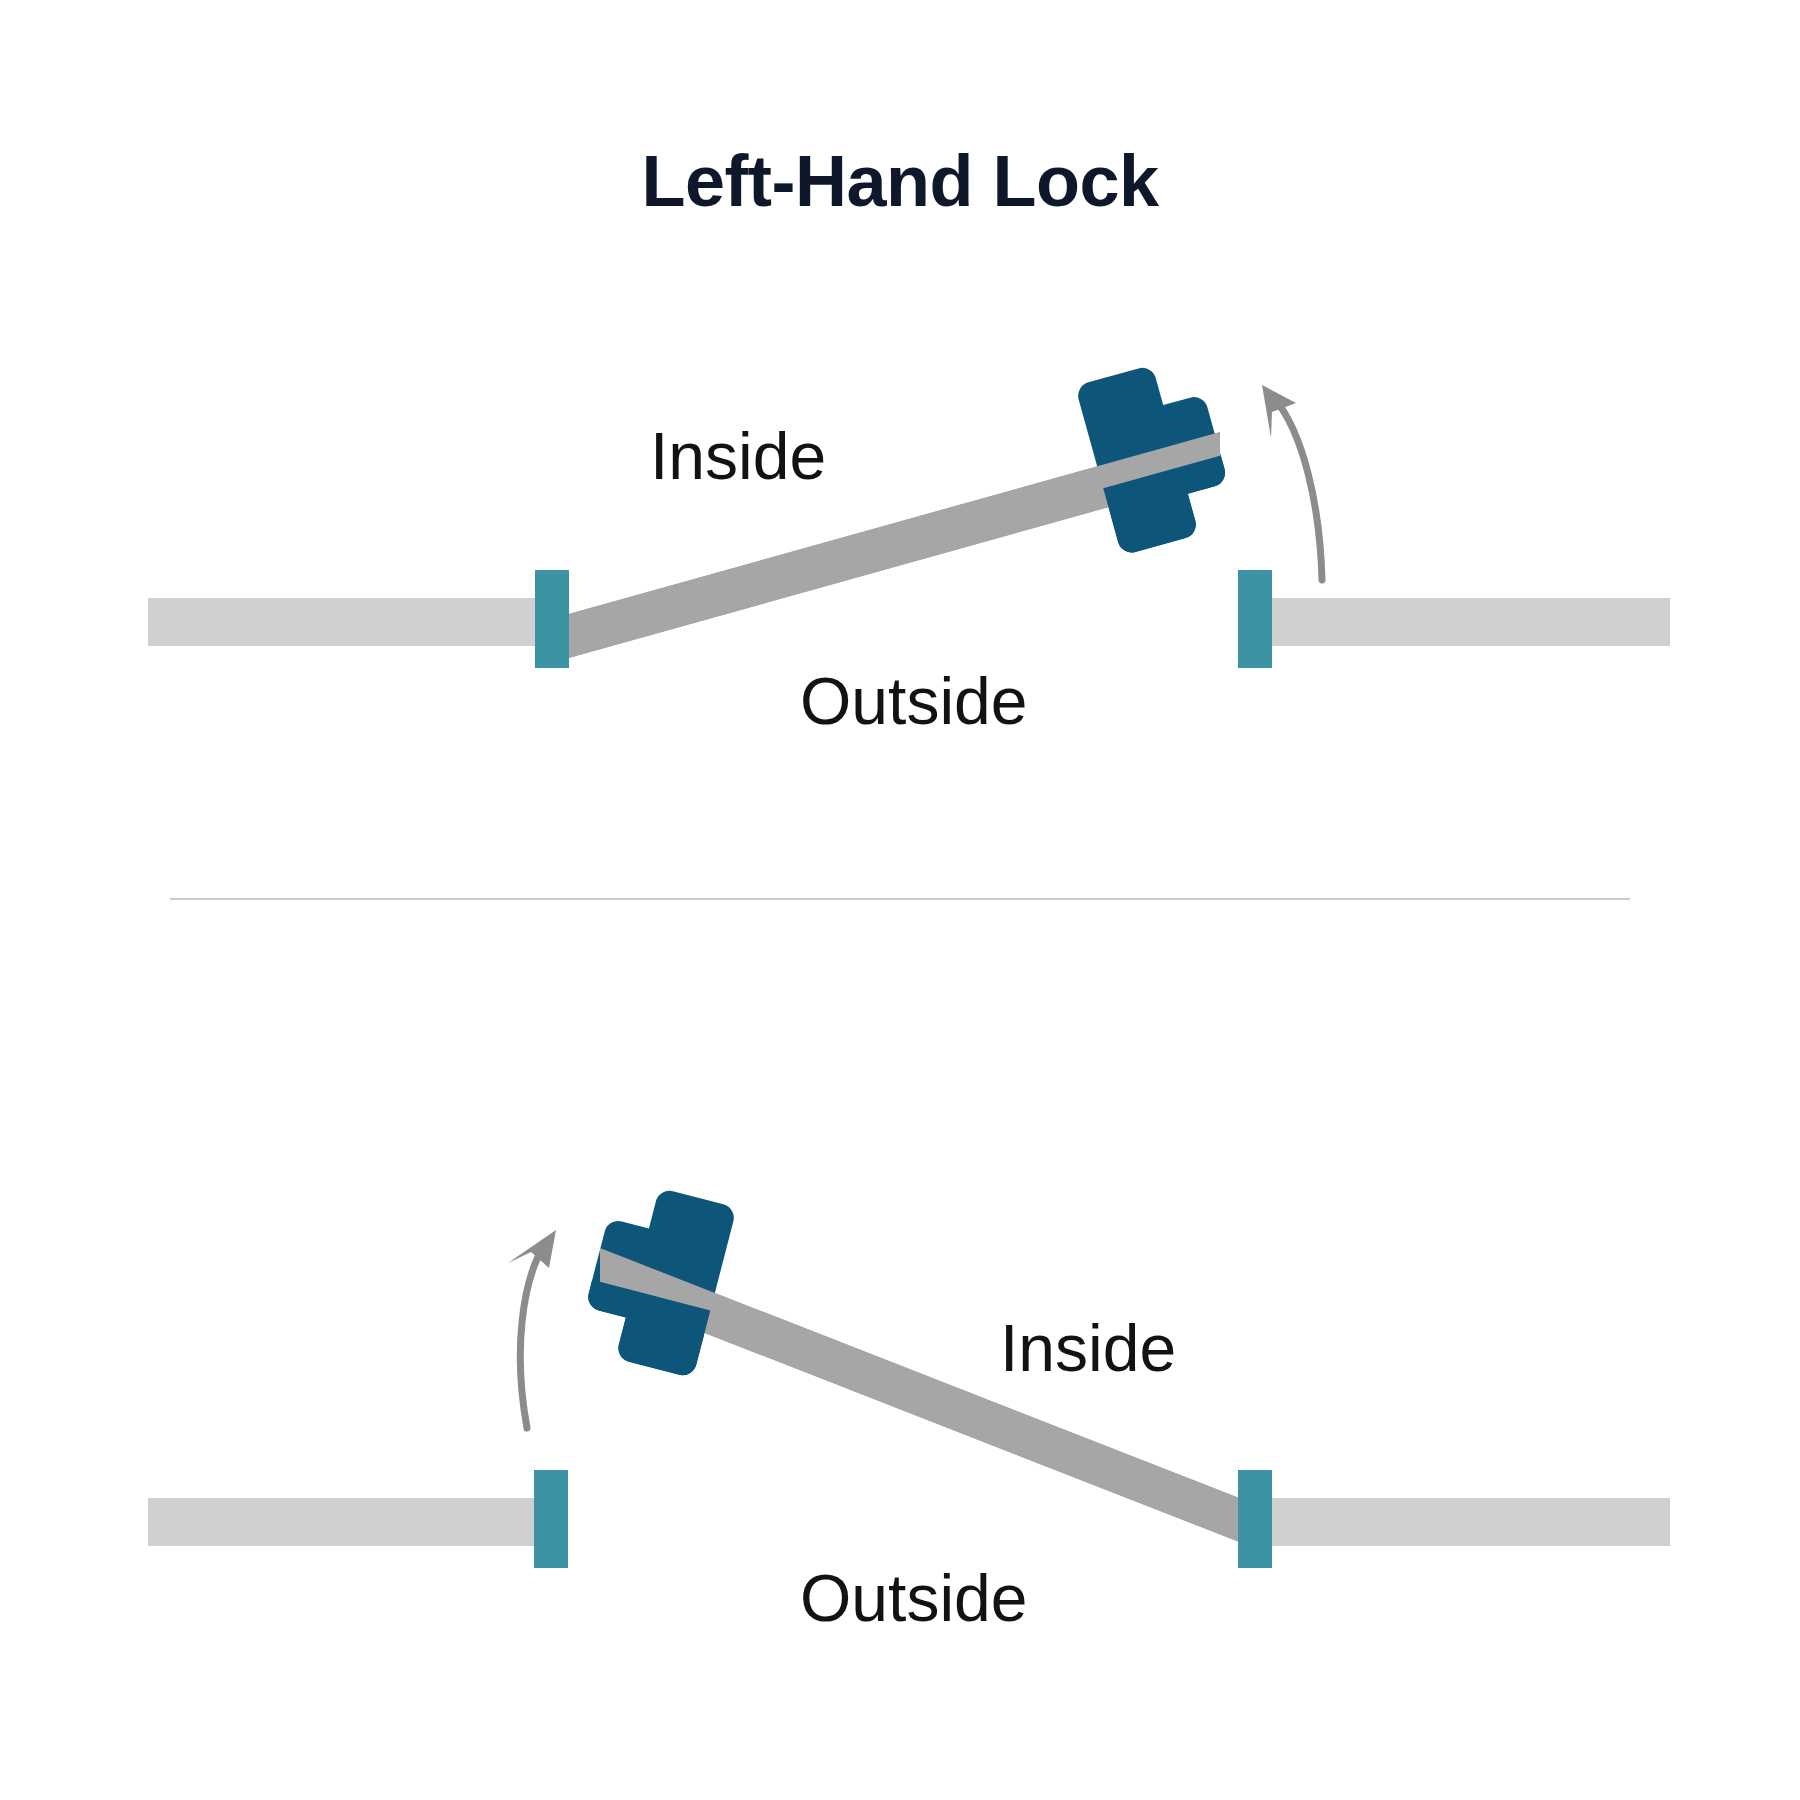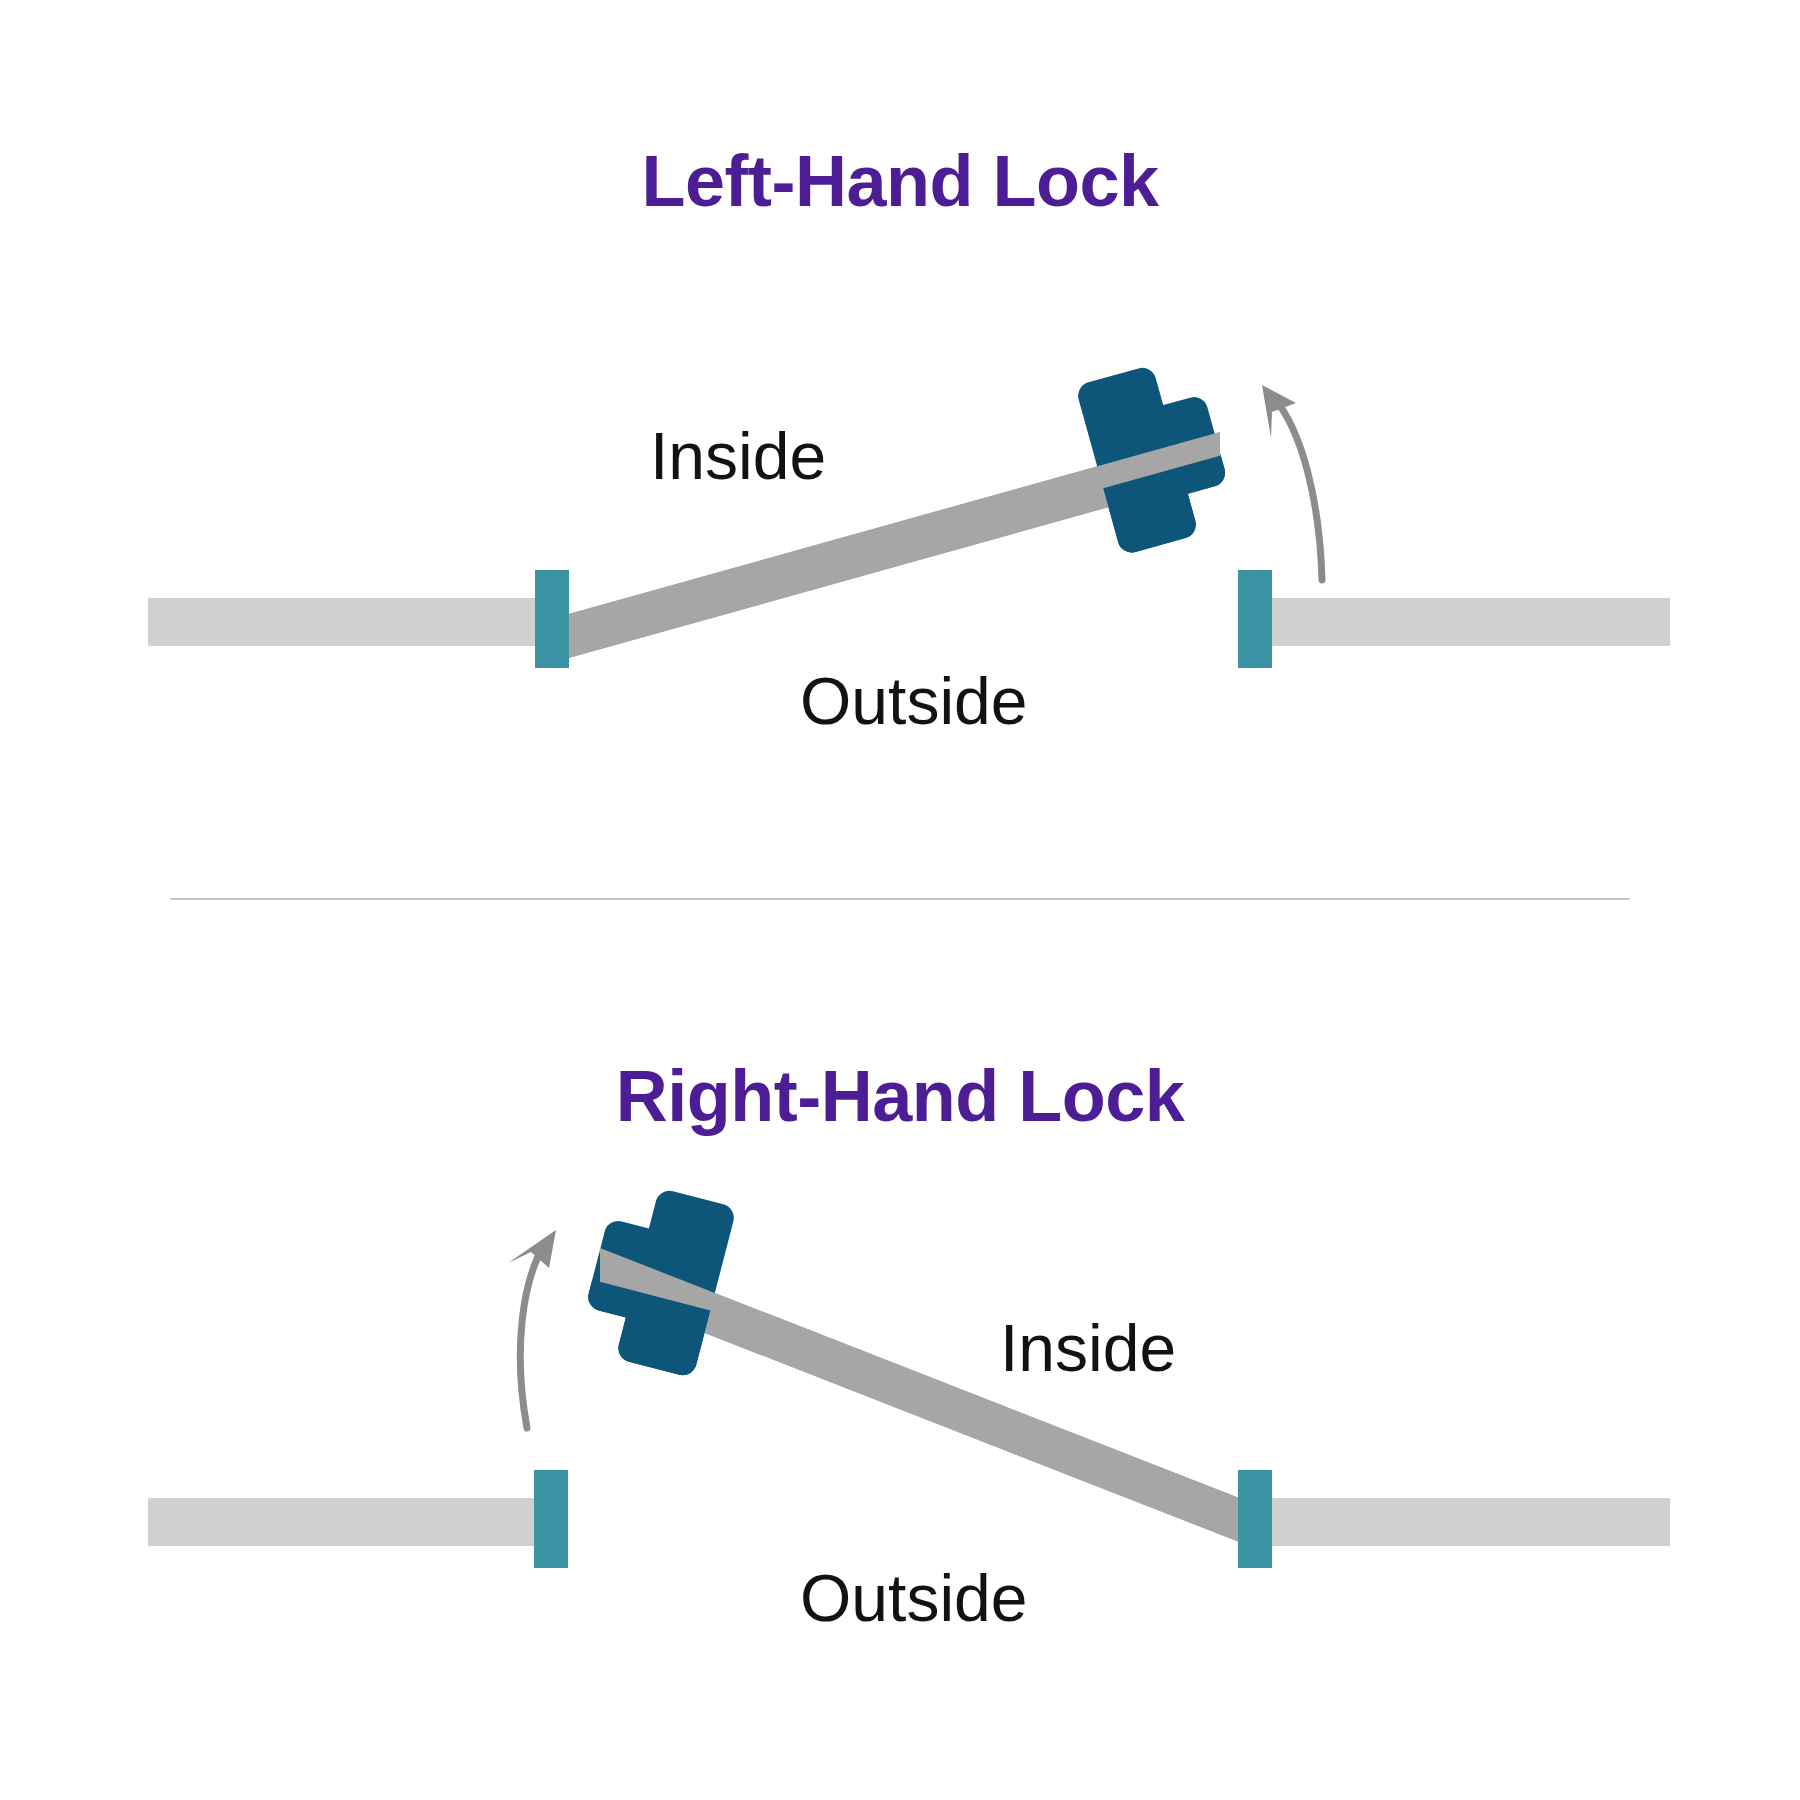--- a/index.html
+++ b/index.html
@@ -29,21 +29,21 @@
 
   .panel-title {
     position: absolute;
     left: 0;
     width: 1800px;
     text-align: center;
     font-family: "Liberation Sans", sans-serif;
     font-weight: bold;
     font-size: 72px;
     letter-spacing: -0.5px;
-    color: #4c1d95;
+    color: #0f172a;
     white-space: nowrap;
   }
   #title-left-hand  { top: 140px; }
   #title-right-hand { top: 1055px; }
 
   .diagram-svg {
     position: absolute;
     left: 0;
     top: 0;
     width: 1800px;
@@ -181,19 +181,18 @@
 
       <rect x="534" y="570" width="34" height="98" fill="#3c93a3"></rect>
       <rect x="1238" y="570" width="34" height="98" fill="#3c93a3"></rect>
 
       <path d="M 527,528 C 513,452 522,380 545,344" fill="none" stroke="#8c8c8c" stroke-width="7" stroke-linecap="round"></path>
       <polygon points="556,330 549,368 531,352 508,363" fill="#8c8c8c"></polygon>
     </svg>
 
   </div>
 
-  <div class="panel-title" id="title-right-hand">Right-Hand Lock</div>
 
   <div class="side-label" id="label-inside-bot">Inside</div>
 
   <div class="side-label" id="label-outside-bot">Outside</div>
 
 </div>
 
 </body></html>

